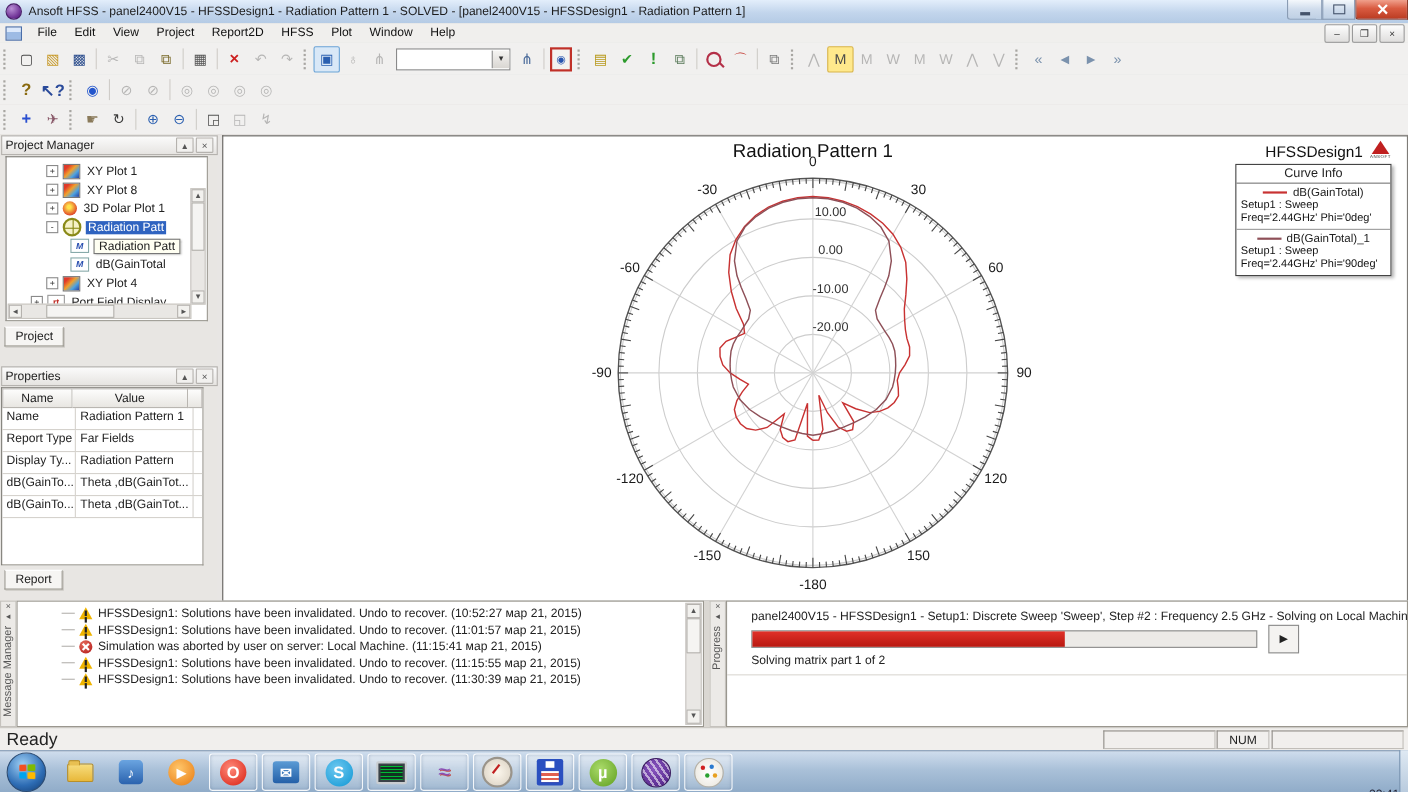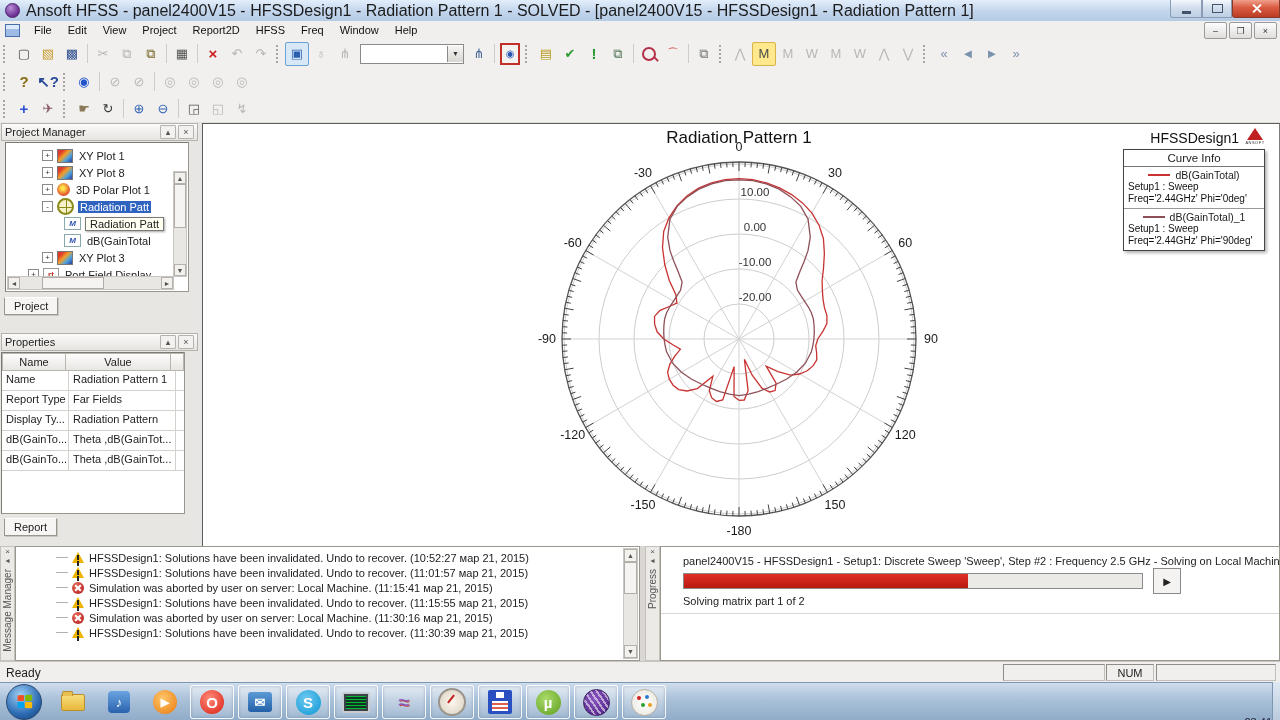--- a/index.html
+++ b/index.html
@@ -5,21 +5,21 @@
   html,body{margin:0;padding:0}
   body{width:1280px;height:720px;position:relative;overflow:hidden;
        font-family:"Liberation Sans",sans-serif;font-size:11px;color:#222;background:#e8e6e4}
   .abs{position:absolute}
   
   #titlebar{left:0;top:0;width:1280px;height:21px;
     background:linear-gradient(#e3eefb,#c2d5ec 55%,#b5cbe5);border-bottom:1px solid #8ea4bf;
     display:flex;align-items:center}
   #app-icon{width:13px;height:13px;border-radius:50%;margin:0 6px 0 5px;
     background:radial-gradient(circle at 35% 30%,#b98fd6,#6b2d92 70%);border:1px solid #4a1f68}
-  #win-title{font-size:16px;color:#1c1c1c;white-space:nowrap}
+  #win-title{font-size:11px;color:#1c1c1c;white-space:nowrap}
   .winbtns{position:absolute;right:0;top:0;display:flex}
   .wbtn{height:17px;border:1px solid #8a9cb4;border-top:none;display:flex;align-items:center;justify-content:center;
     background:linear-gradient(#f4f8fc,#cfdcec 50%,#bfd0e4)}
   .wbtn.min{width:30px;border-bottom-left-radius:3px}
   .wbtn.max{width:28px}
   .wbtn.close{width:46px;background:linear-gradient(#f0a08c,#d95b41 45%,#bb3c22);border-color:#8c3a28;border-bottom-right-radius:0;border-bottom-left-radius:3px}
   .g-min{width:9px;height:3px;background:#44536b;margin-top:7px}
   .g-max{width:9px;height:7px;border:1px solid #44536b;background:transparent}
   .g-x{position:relative;width:11px;height:11px}
   .g-x::before,.g-x::after{content:"";position:absolute;left:5px;top:0;width:2px;height:11px;background:#fff}
@@ -121,21 +121,21 @@
   #prog-status{position:absolute;left:22px;top:8px;font-size:11px;white-space:nowrap}
   #prog-track{position:absolute;left:22px;top:26px;width:458px;height:14px;background:#eceae7;border:1px solid #8a8a8a}
   #prog-fill{height:100%;background:linear-gradient(#e03028,#b81810)}
   #prog-btn{position:absolute;left:492px;top:21px;width:26px;height:24px;border:1px solid #8a8a8a;background:#f4f3f1;
     display:flex;align-items:center;justify-content:center;font-size:10px;color:#222}
   #prog-detail{position:absolute;left:22px;top:48px;font-size:11px}
   #prog-div{position:absolute;left:0;top:66px;width:100%;border-top:1px solid #dad7d2}
   #dock-split{left:640px;top:546px;width:5px;height:115px;background:#dad7d2}
   
   #statusbar{left:0;top:661px;width:1280px;height:21px;background:#f1efed;border-top:1px solid #c9c6c1;display:flex;align-items:center}
-  #status-left{padding-left:6px;font-size:12px}
+  #status-left{padding-left:6px;font-size:16px}
   .scell{height:15px;border:1px solid #c1beb9;border-top-color:#8f8c86;border-left-color:#8f8c86;
     display:flex;align-items:center;justify-content:center;font-size:11px;background:#f1efed}
   
   #taskbar{left:0;top:682px;width:1280px;height:38px;
     background:linear-gradient(#cfdded,#a9c0d8 45%,#8fabc8);border-top:1px solid #7c96b2;display:flex;align-items:center}
   #startorb{width:34px;height:34px;border-radius:50%;margin:0 8px 0 6px;
     background:radial-gradient(circle at 40% 30%,#9fd0f5,#2d6cb4 60%,#123a6e);border:1px solid #2a4a72;
     display:flex;align-items:center;justify-content:center}
   .flag{width:15px;height:14px;display:grid;grid-template-columns:7px 7px;grid-template-rows:6px 6px;gap:1px;transform:perspective(40px) rotateY(-14deg)}
   .flag span{border-radius:1px}
@@ -201,21 +201,21 @@
 
 <div class="abs" id="menubar">
   <div id="mdi-icon"></div>
   <div id="menu-items" style="display:flex">
       <span class="menu-item">File</span>
       <span class="menu-item">Edit</span>
       <span class="menu-item">View</span>
       <span class="menu-item">Project</span>
       <span class="menu-item">Report2D</span>
       <span class="menu-item">HFSS</span>
-      <span class="menu-item">Freq</span>
+      <span class="menu-item">Plot</span>
       <span class="menu-item">Window</span>
       <span class="menu-item">Help</span>
     </div>
 </div>
 <div id="mdibtns">
   <div class="mdib">–</div>
   <div class="mdib">❐</div>
   <div class="mdib">×</div>
 </div>
 
@@ -438,21 +438,21 @@
         <span class="ti ti-trace">M</span>
         <span class="tlabel">Radiation Patt</span>
       </div>
       <div class="trow" style="padding-left: 58px;">
         <span class="ti ti-trace">M</span>
         <span class="tlabel">dB(GainTotal</span>
       </div>
       <div class="trow" style="padding-left: 36px;">
         <span class="expbox">+</span>
         <span class="ti ti-xy"></span>
-        <span class="tlabel">XY Plot 3</span>
+        <span class="tlabel">XY Plot 4</span>
       </div>
       <div class="trow" style="padding-left: 22px;">
         <span class="expbox">+</span>
         <span class="ti ti-port">rt</span>
         <span class="tlabel">Port Field Display</span>
       </div>
     </div>
   <div class="sb" style="right:1px;top:28px;width:12px;height:104px">
     <div class="arr" style="left:0;top:0;width:10px;height:10px">▲</div>
     <div class="thumb" style="left:0;top:12px;width:10px;height:42px"></div>
@@ -783,25 +783,20 @@
           <span class="mi mi-err"></span>
           <span>Simulation was aborted by user on server: Local Machine. (11:15:41 мар 21, 2015)</span>
         </div>
         <div class="mrow">
           <span class="mdash"></span>
           <span class="mi mi-warn"></span>
           <span>HFSSDesign1: Solutions have been invalidated. Undo to recover. (11:15:55 мар 21, 2015)</span>
         </div>
         <div class="mrow">
           <span class="mdash"></span>
-          <span class="mi mi-err"></span>
-          <span>Simulation was aborted by user on server: Local Machine. (11:30:16 мар 21, 2015)</span>
-        </div>
-        <div class="mrow">
-          <span class="mdash"></span>
           <span class="mi mi-warn"></span>
           <span>HFSSDesign1: Solutions have been invalidated. Undo to recover. (11:30:39 мар 21, 2015)</span>
         </div>
       </div>
     <div class="sb" style="right:1px;top:1px;width:13px;bottom:1px">
       <div class="arr" style="left:0;top:0;width:11px;height:11px">▲</div>
       <div class="thumb" style="left:0;top:13px;width:11px;height:30px"></div>
       <div class="arr" style="left:0;bottom:0;width:11px;height:11px">▼</div>
     </div>
   </div>

